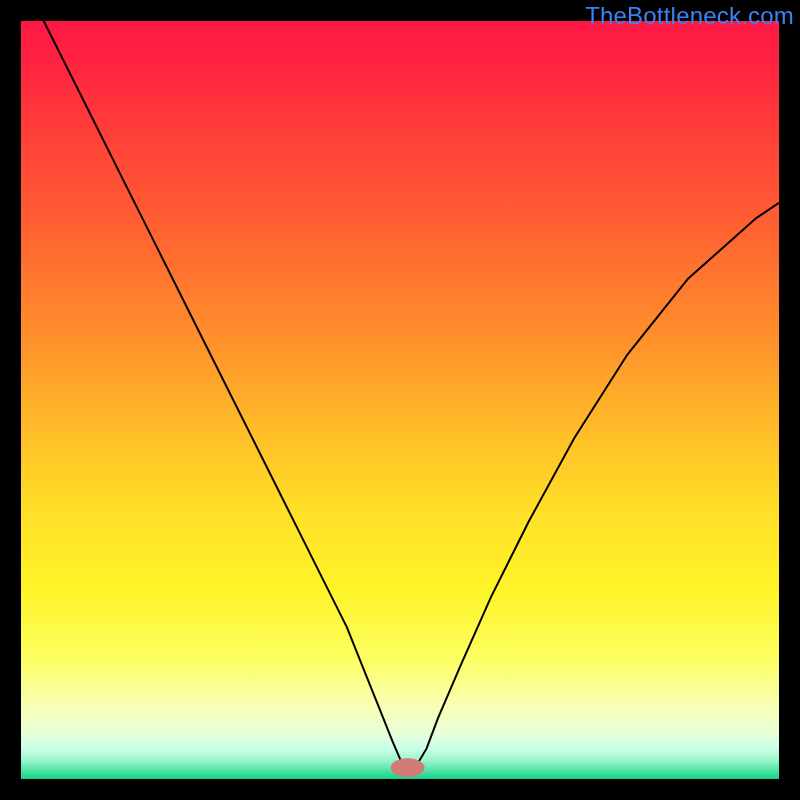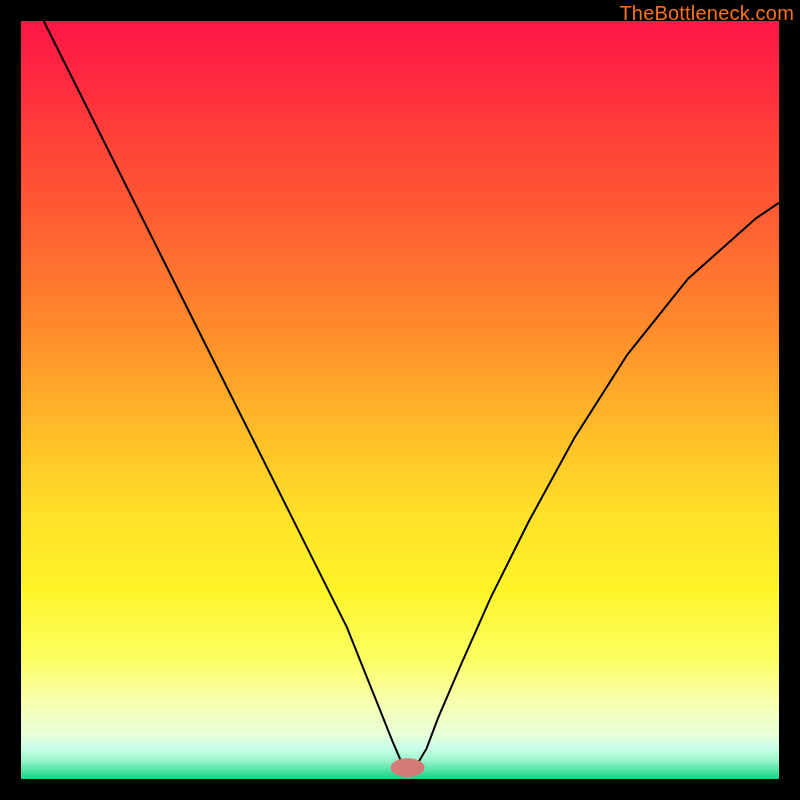--- a/index.html
+++ b/index.html
@@ -54,22 +54,22 @@
     position: absolute;
     left: 0;
     top: 0;
     width: 100%;
     height: 100%;
   }
   .watermark {
     position: absolute;
     top: 2px;
     right: 6px;
-    color: #f97316;
-    font-size: 20px;
+    color: #3b82f6;
+    font-size: 24px;
     font-weight: 400;
     letter-spacing: 0.2px;
   }
 </style>
 </head>
 <body>
 
 <div class="stage">
   <div class="plot">
     <div class="gradient-bg"></div>

